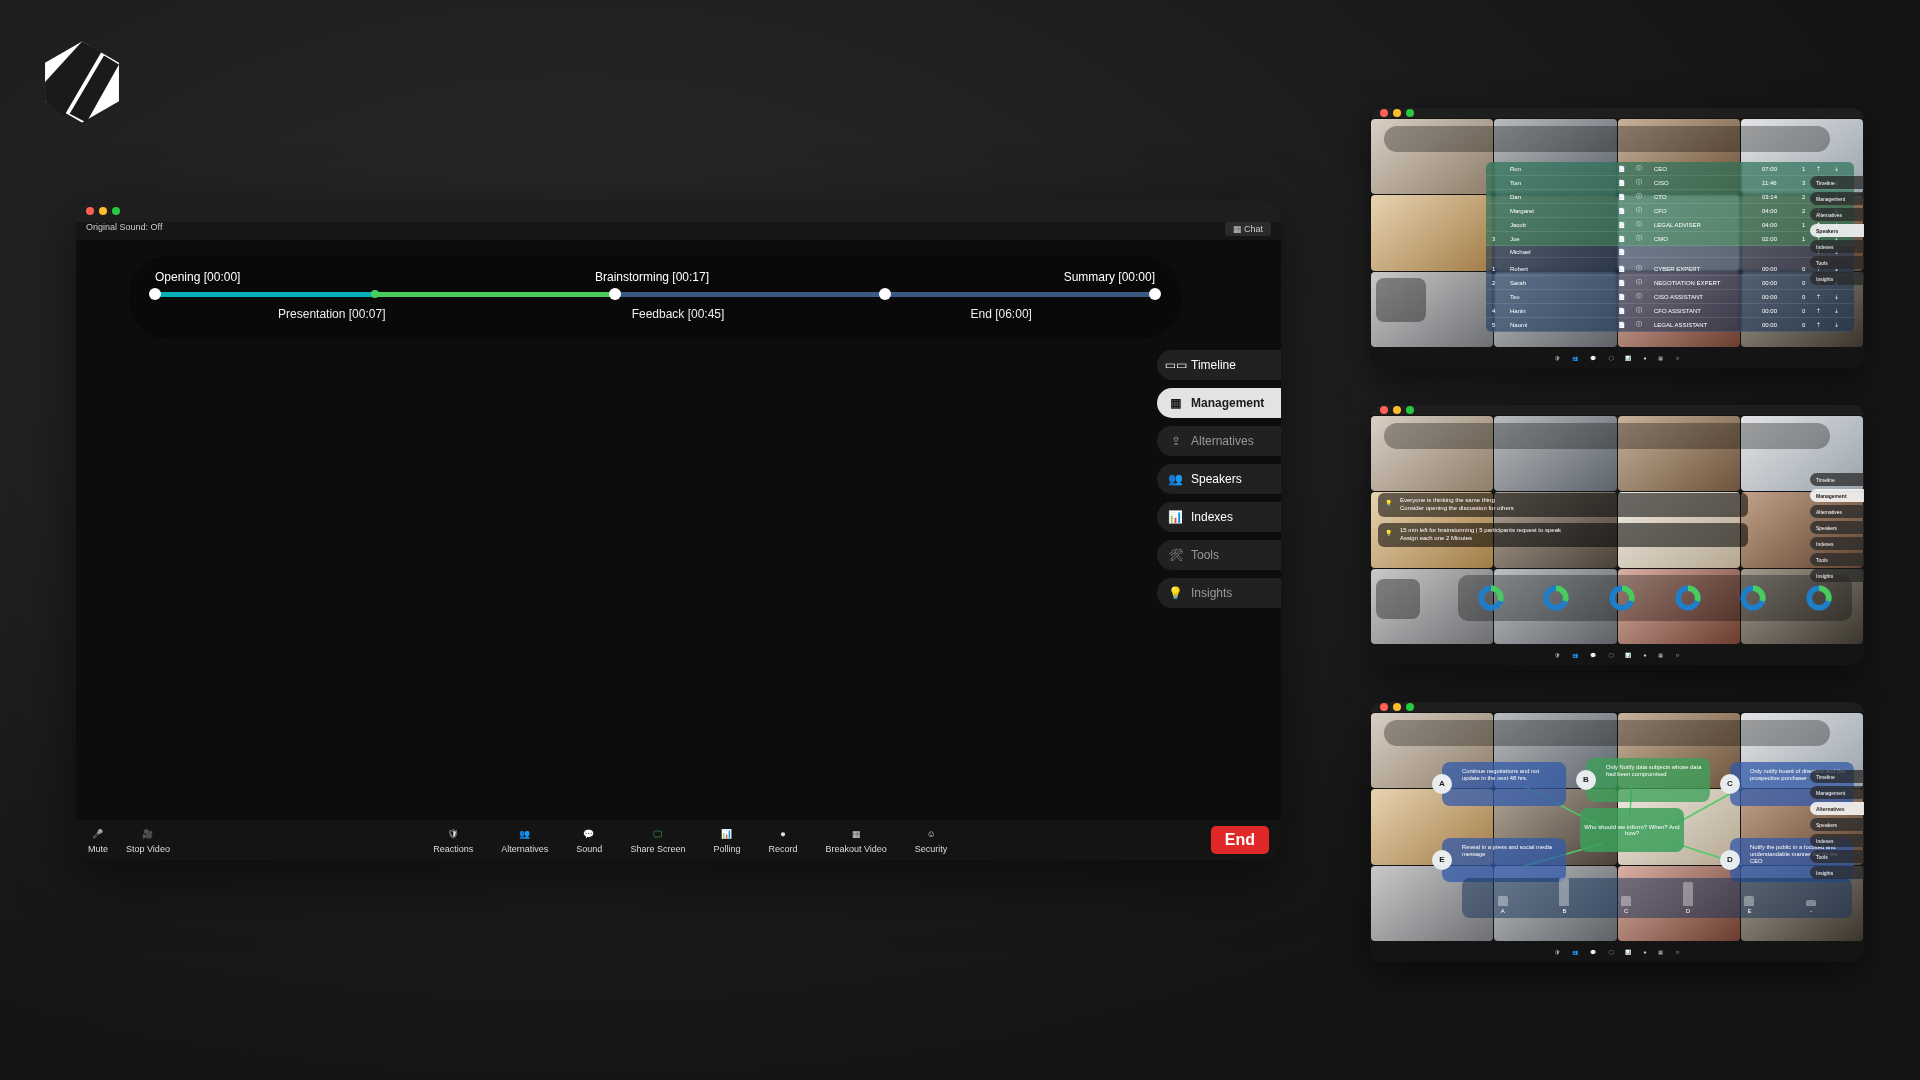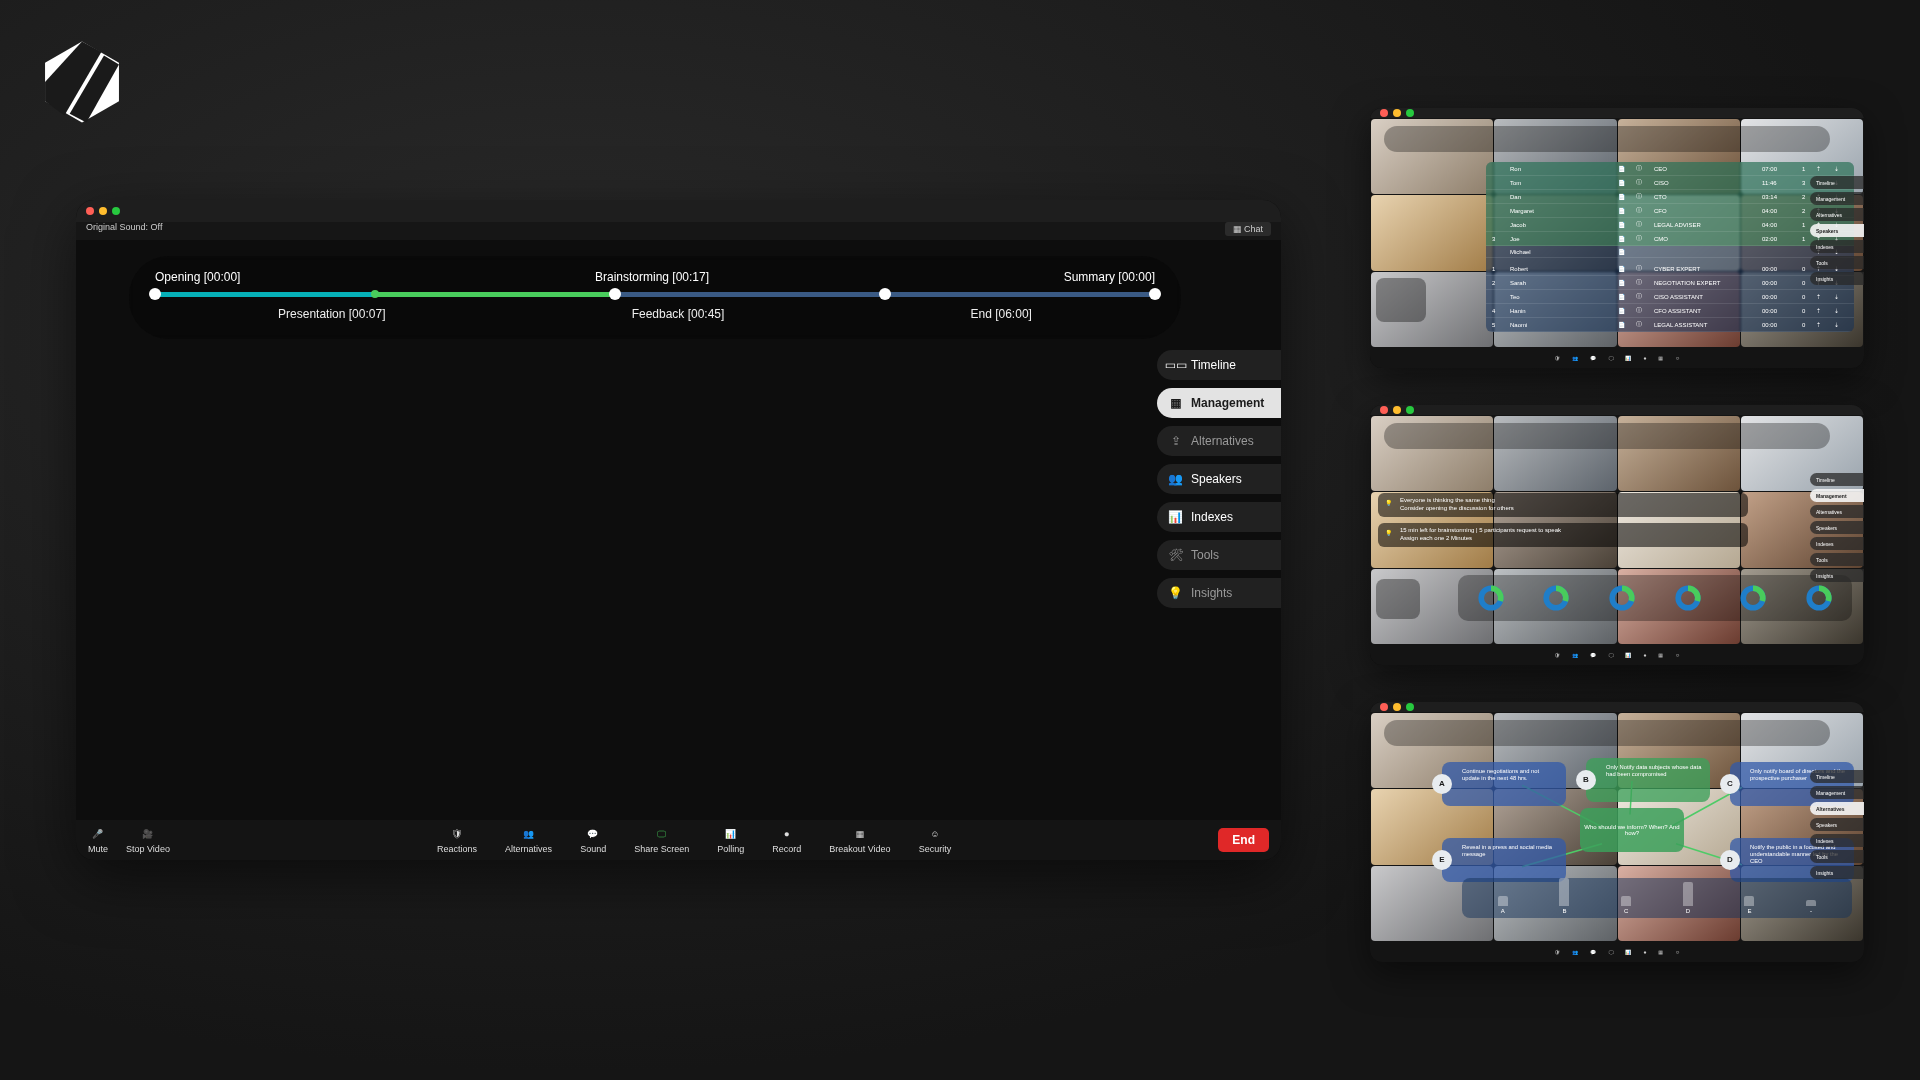--- a/index.html
+++ b/index.html
@@ -58,21 +58,21 @@
 .chip.dim { color:#9a9a9a; }
 .chip .ic { width:14px;height:14px; }
 
 
 .z-bar { position:absolute; bottom:0; left:0; right:0; height:40px; background:#141414; display:flex; align-items:center; justify-content:space-between; padding:0 12px; font-size:9px; color:#ddd; }
 .z-left, .z-center, .z-right { display:flex; align-items:center; gap:18px; }
 .z-center { gap:28px; }
 .z-item { display:flex; flex-direction:column; align-items:center; gap:2px; }
 .z-ic { width:16px;height:16px;display:flex;align-items:center;justify-content:center; }
 .z-item.green .z-ic { color:#42c053 }
-.end-btn { background:#e02828; color:#fff; padding:5px 14px; border-radius:5px; font-size:12px; font-weight:600; cursor:pointer; }
+.end-btn { background:#e02828; color:#fff; padding:5px 14px; border-radius:5px; font-size:16px; font-weight:600; cursor:pointer; }
 
 
 .shell-mini { position:absolute; inset:0; display:flex; flex-direction:column; font-size:6px; }
 .shell-mini .titlebar { height:10px; }
 .shell-mini .grid { gap:1px; padding:1px; }
 .mini-bar { height:20px; background:#141414; display:flex;align-items:center;justify-content:center;gap:12px; font-size:5px; color:#ccc; }
 .mini-tl { position:absolute; top:8px; left:14px; right:34px; height:26px; background:rgba(0,0,0,.3); border-radius:13px; }
 .mini-chips { position:absolute; right:0; top:58px; display:flex; flex-direction:column; gap:3px; }
 .mini-chip { width:54px; height:13px; border-radius:7px 0 0 7px; background:rgba(40,40,40,.75); font-size:5px; color:#fff; padding-left:6px; display:flex;align-items:center; }
 .mini-chip.bright { background:rgba(245,245,245,.9); color:#1b1b1b; font-weight:600; }

